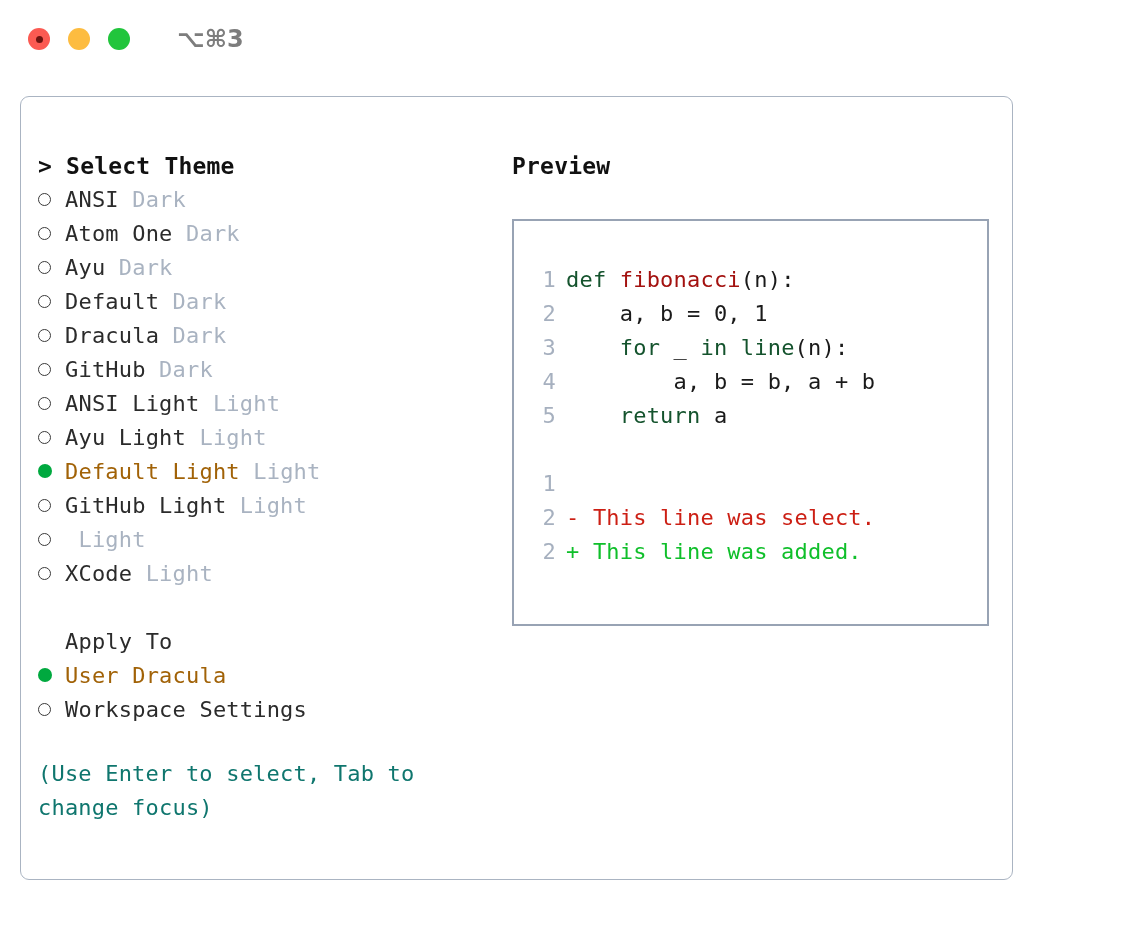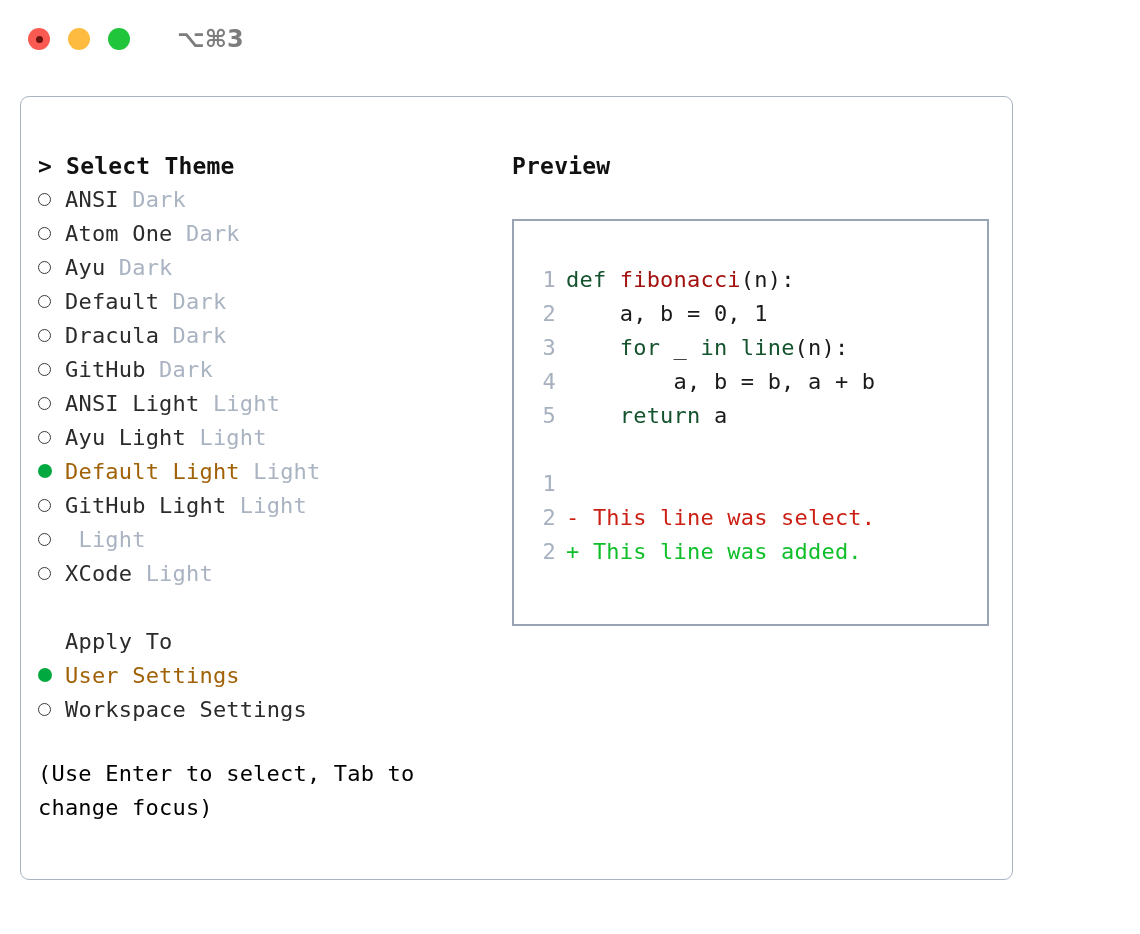--- a/index.html
+++ b/index.html
@@ -160,21 +160,21 @@
     white-space: pre;
     letter-spacing: 0.2px;
   }
 
   .spacer-row { height: 34px; }
 
   .hint {
     margin-top: 30px;
     font-size: 22px;
     line-height: 34px;
-    color: #000000;
+    color: #0f766e;
     width: 400px;
     letter-spacing: 0.2px;
   }
 
   
   .right-col {
     position: absolute;
     left: 480px;
     top: 52px;
     width: 490px;
@@ -260,21 +260,21 @@
             <div class="opt"><span class="marker"><span class="ring"></span></span><span class="opt-name">GitHub Light</span><span class="opt-tag"> Light</span></div>
             <div class="opt"><span class="marker"><span class="ring"></span></span><span class="opt-tag"> Light</span></div>
             <div class="opt"><span class="marker"><span class="ring"></span></span><span class="opt-name">XCode</span><span class="opt-tag"> Light</span></div>
           </div>
 
         <div class="spacer-row"></div>
 
         <div class="section-header">Apply To</div>
 
         <div class="opt-list" id="apply-list">
-            <div class="opt selected"><span class="marker"><span class="dot"></span></span><span class="opt-name">User Settings</span></div>
+            <div class="opt selected"><span class="marker"><span class="dot"></span></span><span class="opt-name">User Dracula</span></div>
             <div class="opt"><span class="marker"><span class="ring"></span></span><span class="opt-name">Workspace Settings</span></div>
           </div>
 
         <div class="hint">(Use Enter to select, Tab to change focus)</div>
       </div>
 
       <div class="right-col">
         <div class="preview-title">Preview</div>
 
         <div class="preview-box">

